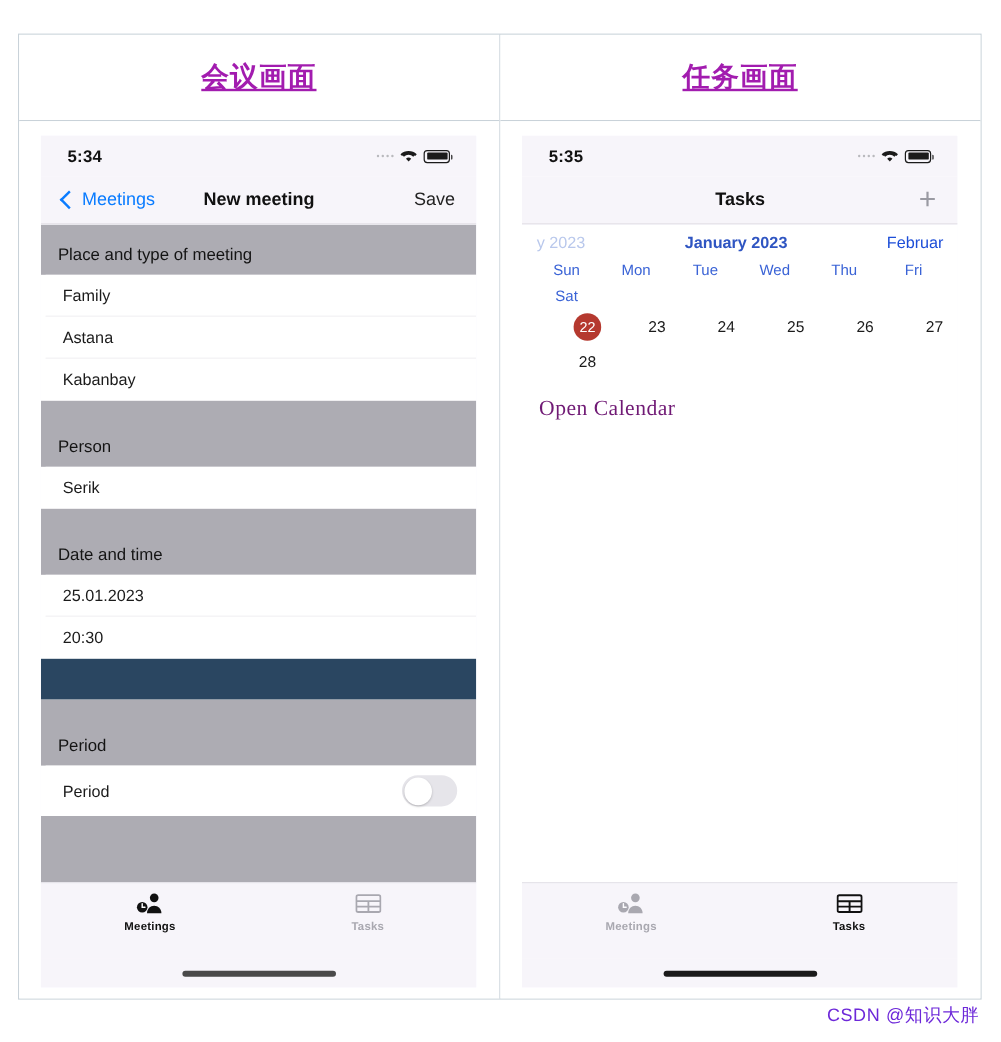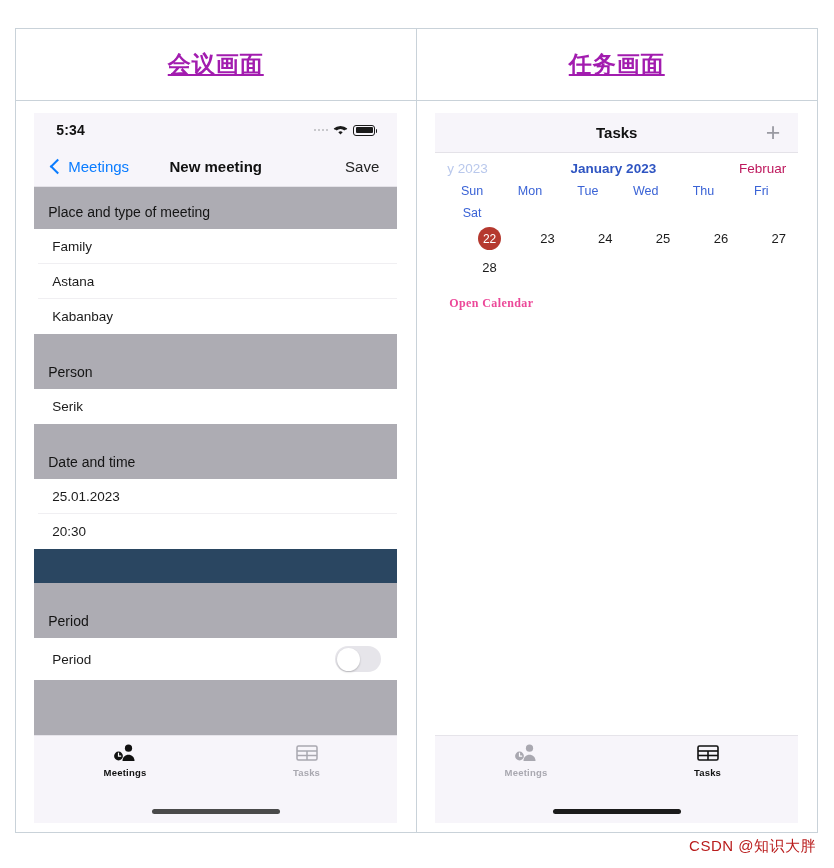--- a/index.html
+++ b/index.html
@@ -190,43 +190,43 @@
   }
   .cal-months{
     display:flex;align-items:center;
     height:26px;
     padding:0 12px;
     box-sizing:border-box;
     font-size:13.5px;
   }
   .cal-m-prev{color:#b9c8ec;white-space:nowrap;}
   .cal-m-cur{flex:1 1 auto;text-align:center;color:#2f55c2;font-weight:bold;white-space:nowrap;}
-  .cal-m-next{color:#be185d;white-space:nowrap;}
+  .cal-m-next{color:#1d4ed8;white-space:nowrap;}
   .cal-grid{
     display:grid;grid-template-columns:repeat(6,1fr);
     padding:0 8px 0 8px;
   }
   .cal-dow{
     text-align:center;font-size:12.5px;color:#3a63d6;
     padding:3px 0 5px 0;
   }
   .cal-day{
     text-align:center;font-size:13px;color:#1b1b1b;
     padding:2px 0 4px 0;
     display:flex;align-items:center;justify-content:flex-end;
   }
   .cal-day span{
     display:inline-flex;align-items:center;justify-content:center;
     width:23px;height:23px;border-radius:50%;
   }
   .cal-day.sel span{background:#b5392f;color:#fff;font-size:12px;}
   .cal-open{
     font-family:"Liberation Serif", serif;
-    font-weight:bold;
-    font-size:12px;color:#ec4899;
+    font-weight:normal;
+    font-size:18px;color:#701a75;
     padding:13px 0 0 14px;
     letter-spacing:.4px;
   }
   .blank{flex:1 1 auto;background:#fff;min-height:0;}
 
   
   .tabbar{
     flex:0 0 64px;
     background:#f7f5fa;
     border-top:1px solid #e6e4ea;
@@ -251,21 +251,21 @@
   }
   .homebar i{
     display:block;width:128px;height:5px;border-radius:3px;background:#1b1b1b;
   }
   .phone.left .homebar i{background:#4a4a4a;}
 
   
   .watermark{
     position:absolute;
     right:18px;bottom:12px;
-    font-size:15px;color:#b91c1c;
+    font-size:15px;color:#6d28d9;
     letter-spacing:.5px;
   }
 </style>
 </head>
 <body>
 
 <div class="board">
 
   <div class="col left">
     <div class="col-head">
@@ -360,20 +360,39 @@
     </div>
   </div>
 
   <div class="col right">
     <div class="col-head">
       <div class="col-head-txt">任务画面</div>
     </div>
     <div class="col-body">
       <div class="phone right">
 
+        <div class="statusbar">
+          <div class="sb-time">5:35</div>
+          <div class="sb-right">
+            <div class="sb-dots">
+                <i></i>
+                <i></i>
+                <i></i>
+                <i></i>
+              </div>
+            <div class="sb-wifi">
+              <svg width="15" height="11" viewBox="0 0 15 11">
+                  <path d="M7.5 9.6 5.3 7.3a3.2 3.2 0 0 1 4.4 0zM3.6 5.6a5.7 5.7 0 0 1 7.8 0l1.3-1.4a7.6 7.6 0 0 0-10.4 0zM7.5.9a9.9 9.9 0 0 0-6.8 2.7L2 5a8 8 0 0 1 11 0l1.3-1.4A9.9 9.9 0 0 0 7.5.9z" fill="#1b1b1b"></path>
+                </svg>
+            </div>
+            <div class="sb-batt">
+                <i></i>
+              </div>
+          </div>
+        </div>
 
         <div class="navbar">
           <div class="nav-title">Tasks</div>
           <div class="nav-plus">+</div>
         </div>
 
         <div class="calwrap">
           <div class="cal-months">
             <span class="cal-m-prev">y 2023</span>
             <span class="cal-m-cur">January 2023</span>

